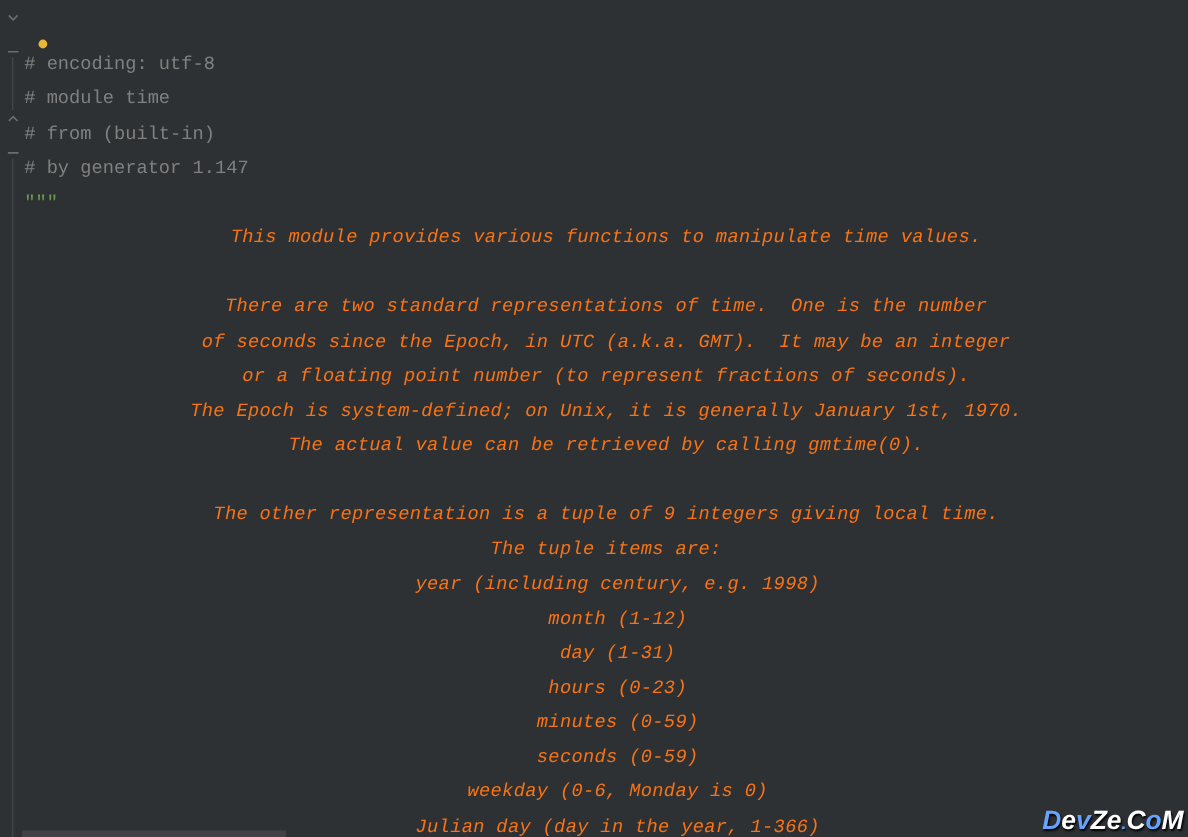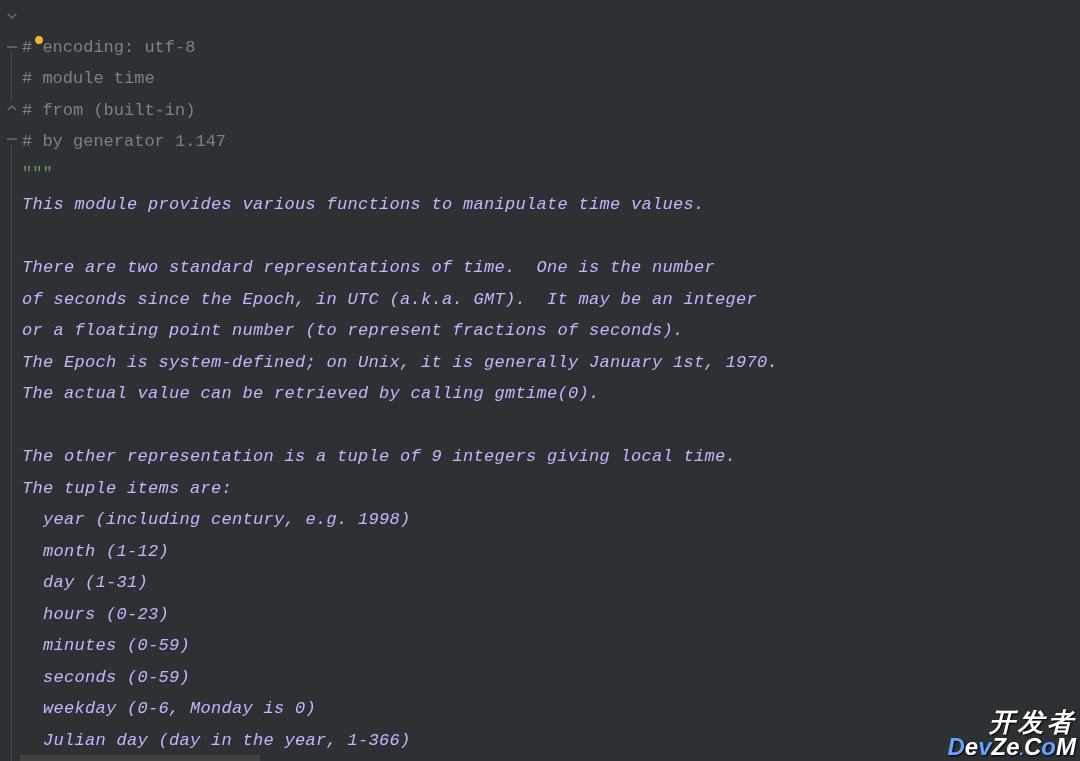--- a/index.html
+++ b/index.html
@@ -51,35 +51,36 @@
       left: 35px;
       top: 36px;
       width: 8px;
       height: 8px;
       border-radius: 50%;
       background: #e8b838;
     }
     .code-area {
       flex: 1;
       padding-left: 2px;
-      padding-top: 0px;
+      padding-top: 12px;
       white-space: pre;
       color: #808080;
     }
     .line {
       height: 31.5px;
       display: block;
     }
     .comment {
       color: #808080;
     }
     .docstring {
-      color: #c4b5fd;
+      color: #f97316;
       font-style: italic;
       letter-spacing: 0.3px;
+      text-align: center;
     }
     .docstring-delim {
       color: #6a9955;
     }
     .watermark {
       position: absolute;
       right: 4px;
       bottom: 2px;
       text-align: right;
       font-family: Arial, sans-serif;
@@ -147,15 +148,14 @@
   </div>
   <div class="modified-dot"></div>
   <div class="code-area">
 <span class="line comment"># encoding: utf-8</span><span class="line comment"># module time</span><span class="line comment"># from (built-in)</span><span class="line comment"># by generator 1.147</span><span class="line docstring-delim">"""</span><span class="line docstring">This module provides various functions to manipulate time values.</span><span class="line docstring"></span><span class="line docstring">There are two standard representations of time.  One is the number</span><span class="line docstring">of seconds since the Epoch, in UTC (a.k.a. GMT).  It may be an integer</span><span class="line docstring">or a floating point number (to represent fractions of seconds).</span><span class="line docstring">The Epoch is system-defined; on Unix, it is generally January 1st, 1970.</span><span class="line docstring">The actual value can be retrieved by calling gmtime(0).</span><span class="line docstring"></span><span class="line docstring">The other representation is a tuple of 9 integers giving local time.</span><span class="line docstring">The tuple items are:</span><span class="line docstring">  year (including century, e.g. 1998)</span><span class="line docstring">  month (1-12)</span><span class="line docstring">  day (1-31)</span><span class="line docstring">  hours (0-23)</span><span class="line docstring">  minutes (0-59)</span><span class="line docstring">  seconds (0-59)</span><span class="line docstring">  weekday (0-6, Monday is 0)</span><span class="line docstring">  Julian day (day in the year, 1-366)</span><span class="line docstring">  DST (Daylight Savings Time) flag (-1, 0 or 1)</span>
   </div>
 </div>
 
 <div class="bottom-bar"></div>
 
 <div class="watermark">
-  <div class="row1">开发者</div>
   <div class="row2"><span class="d">D</span><span class="e">e</span><span class="v">v</span><span class="z">Z</span><span class="e">e</span><span class="dot">.</span><span class="c">C</span><span class="o">o</span><span class="m">M</span></div>
 </div>
 
 </body></html>

